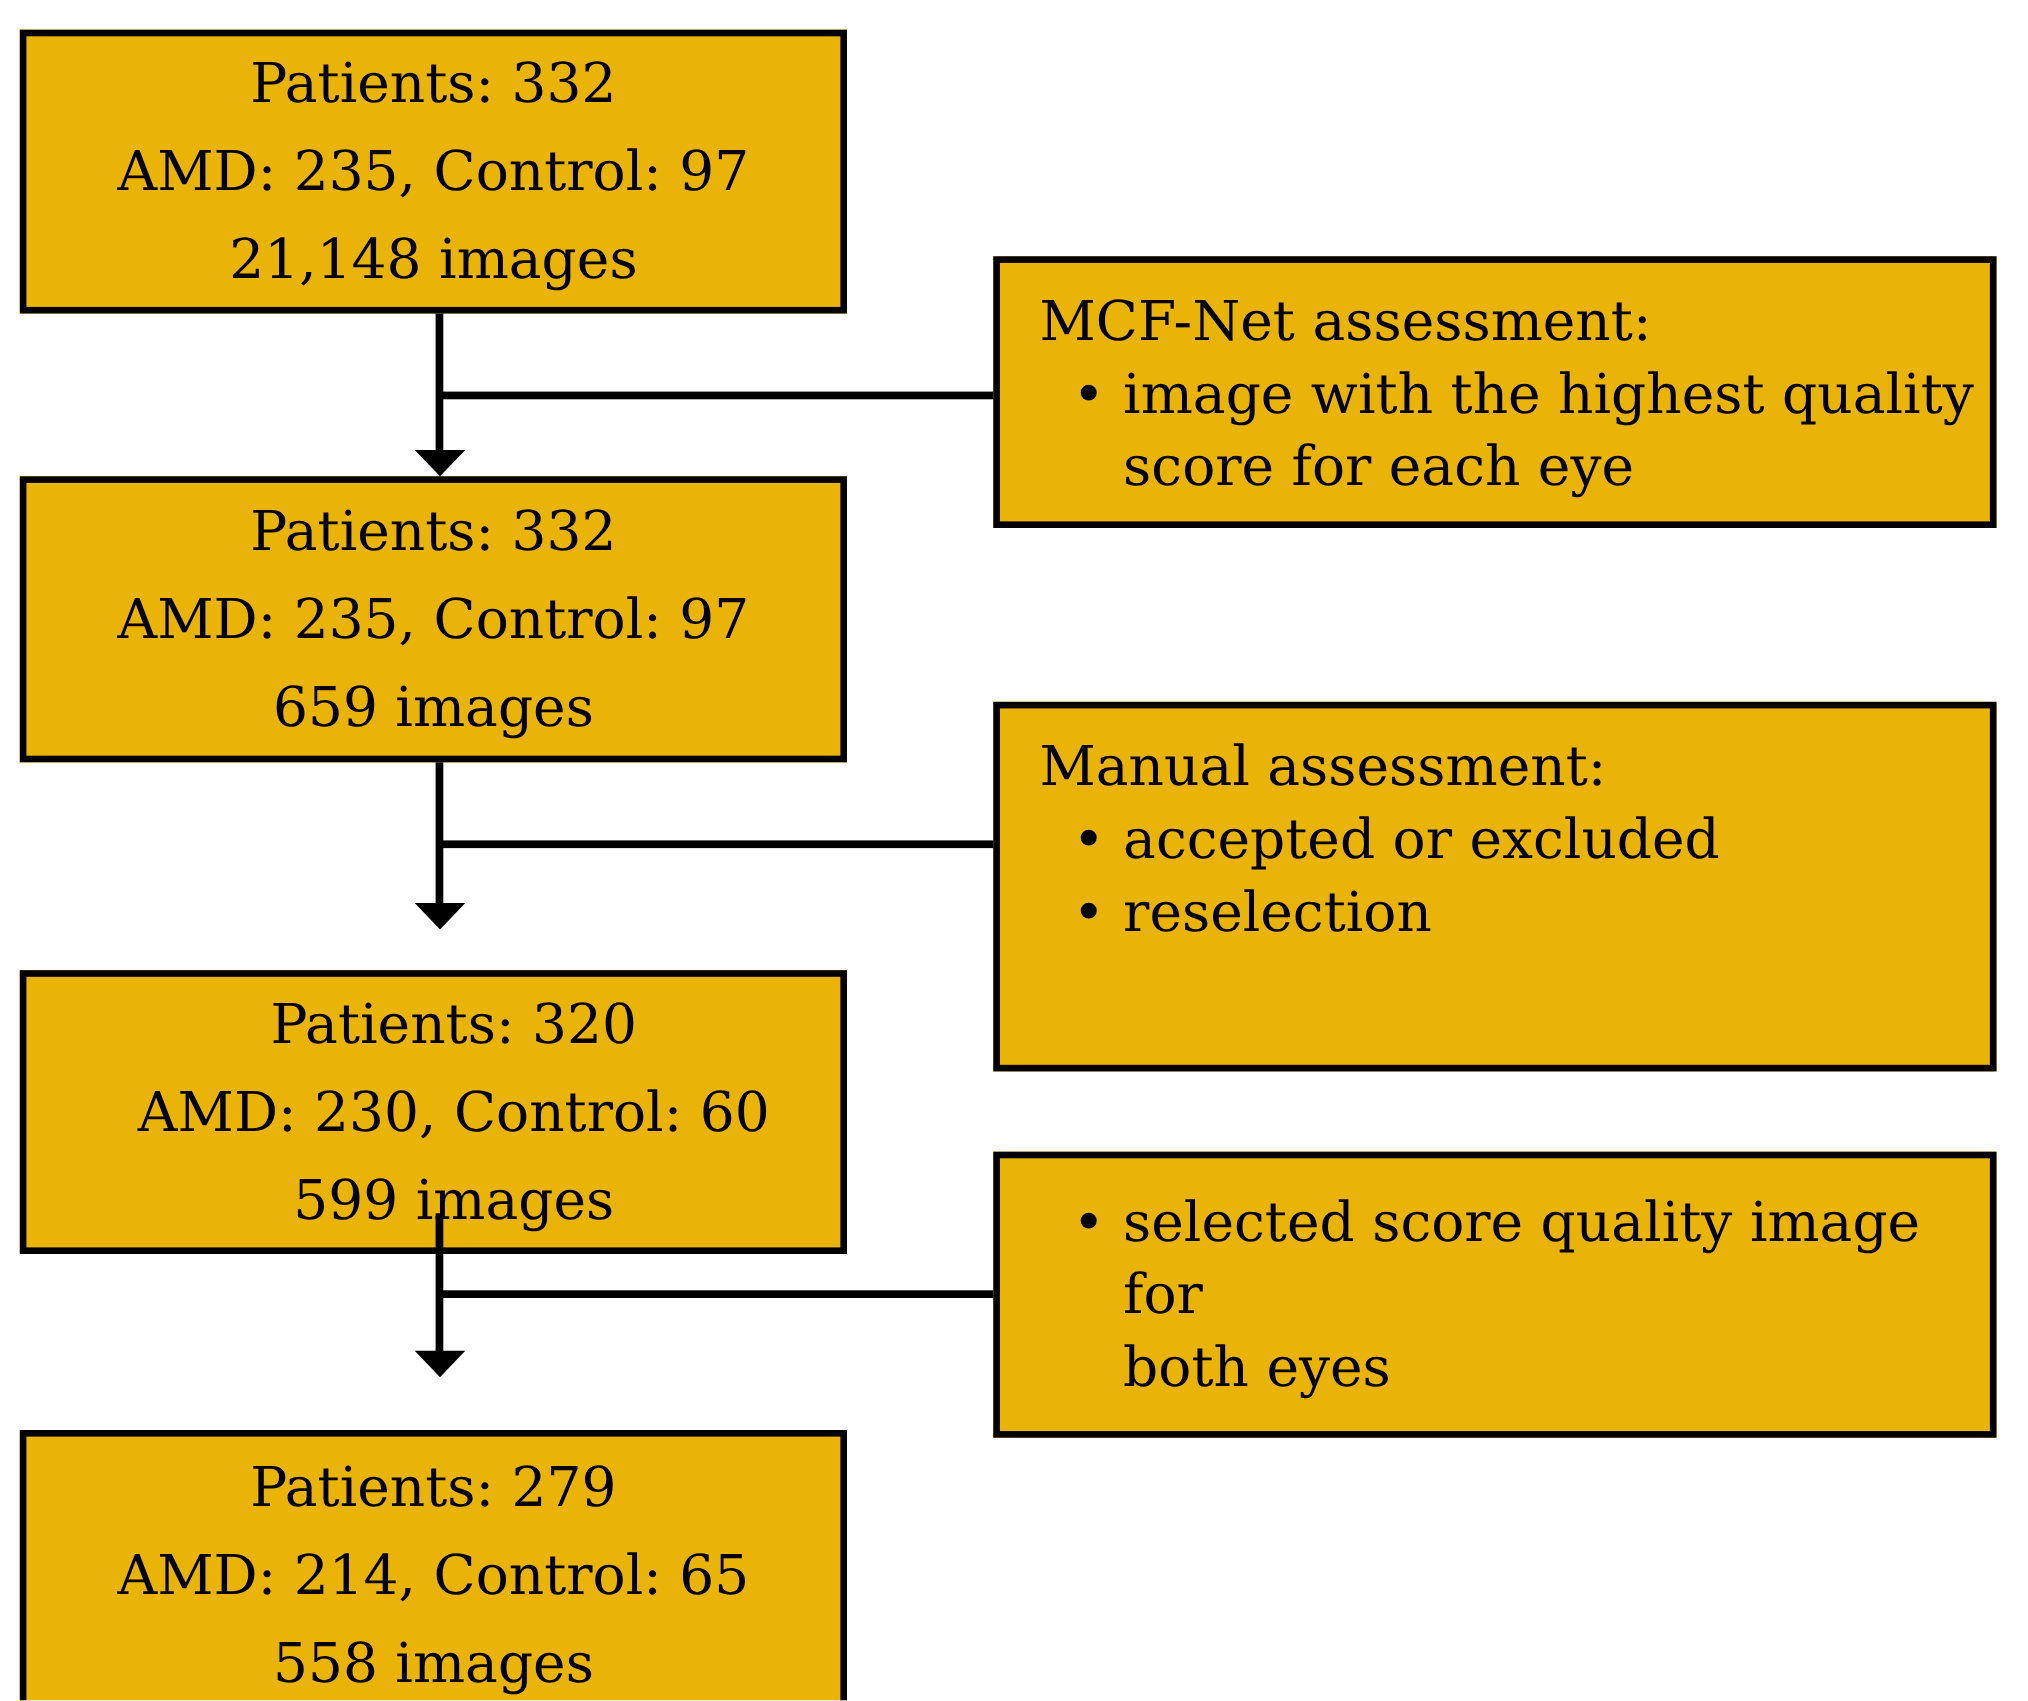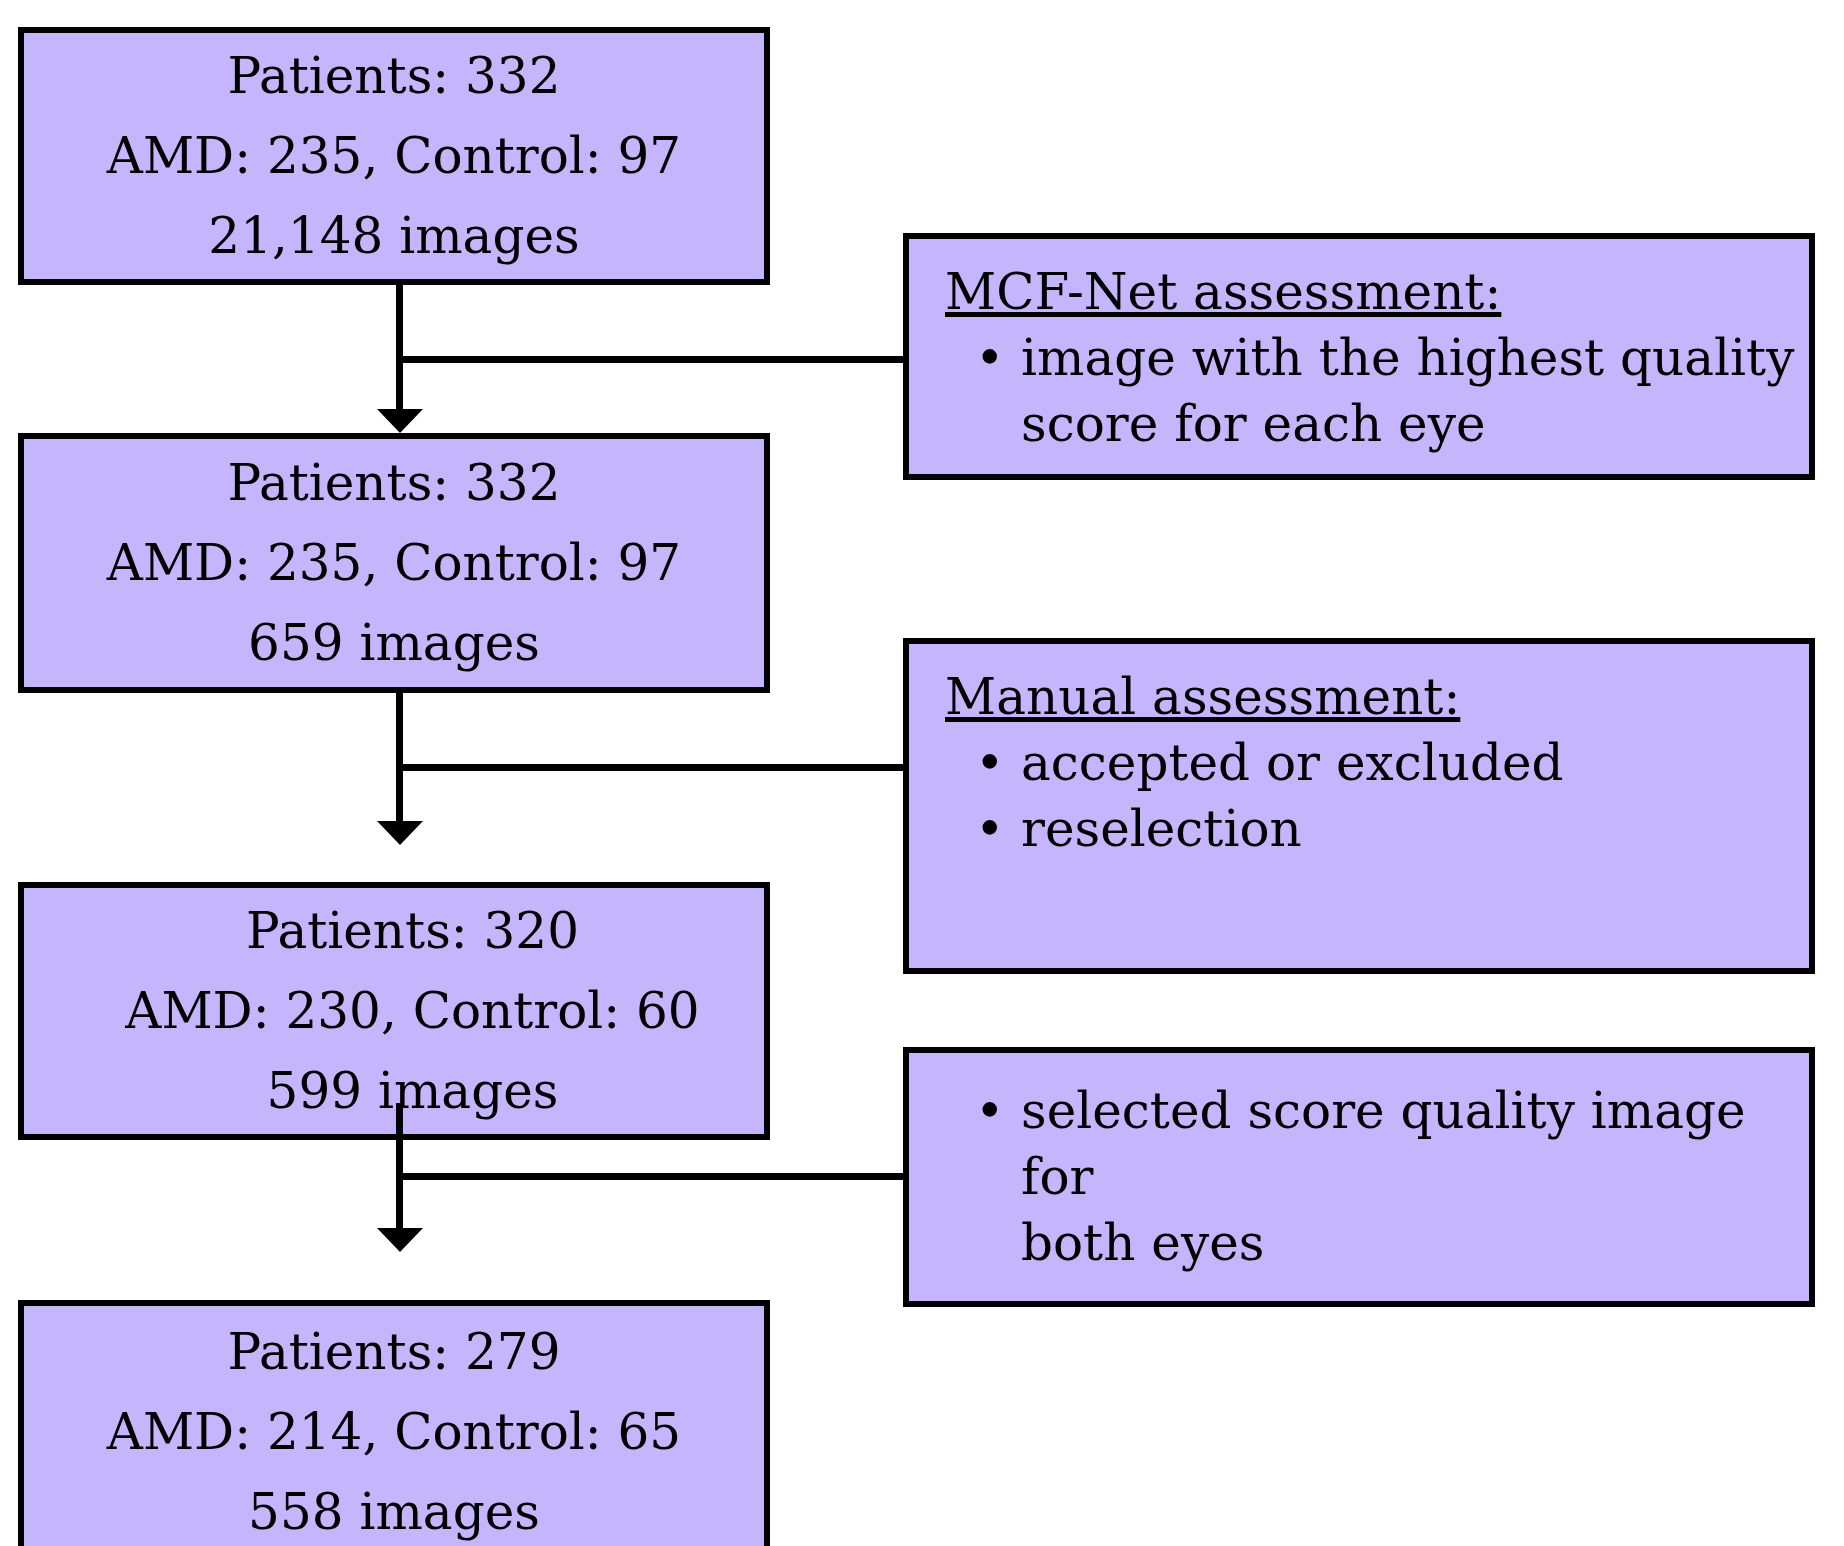--- a/index.html
+++ b/index.html
@@ -7,21 +7,21 @@
     position: relative;
     width: 1844px;
     height: 1546px;
     background: #ffffff;
     color: #000000;
     font-family: "DejaVu Serif", serif;
     overflow: hidden;
   }
   .box {
     position: absolute;
-    background: #c4b5fd;
+    background: #eab308;
     border: 6px solid #000000;
     box-sizing: border-box;
   }
   
   .stage {
     left: 18px;
     width: 752px;
     display: flex;
     flex-direction: column;
     justify-content: center;
@@ -42,21 +42,21 @@
     line-height: 66px;
     padding-top: 20px;
   }
   #note1 { top: 233px;  height: 247px; }
   #note2 { top: 638px;  height: 336px; }
   #note3 {
     top: 1047px; height: 260px;
     display: flex; flex-direction: column; justify-content: center;
     padding-top: 0;
   }
-  .heading { padding-left: 36px; text-decoration: underline; }
+  .heading { padding-left: 36px; }
   .bullet { display: flex; align-items: flex-start; }
   .dot   { flex: 0 0 46px; margin-left: 66px; }
   .btext { flex: 1; padding-right: 12px; }
 
   
   .vline {
     position: absolute;
     left: 396px;
     width: 7px;
     background: #000000;

